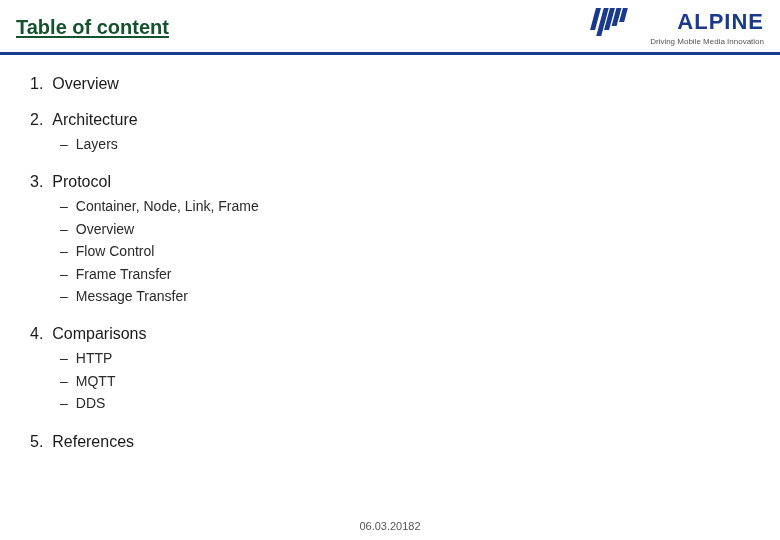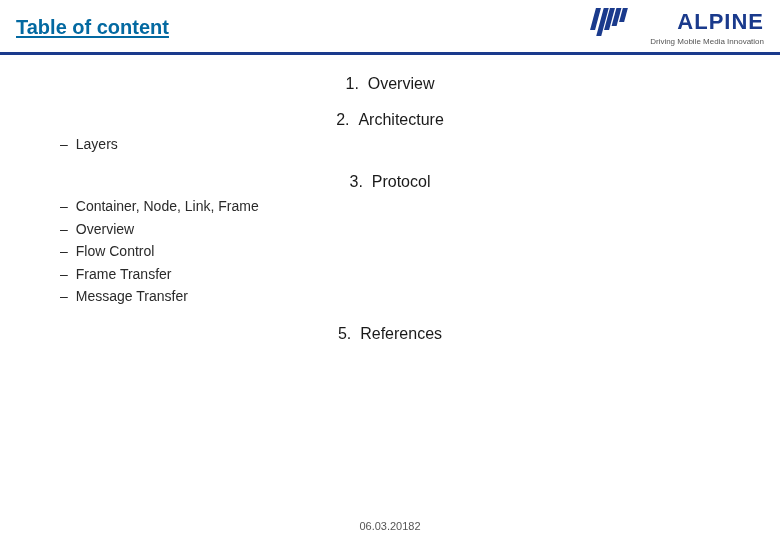--- a/index.html
+++ b/index.html
@@ -22,21 +22,21 @@
       padding: 8px 16px 6px 16px;
       border-bottom: 3px solid #1a3a8c;
       display: flex;
       align-items: center;
       justify-content: space-between;
     }
 
     .header-title {
       font-size: 20px;
       font-weight: bold;
-      color: #0369a1;
+      color: #14532d;
       text-decoration: underline;
       text-underline-offset: 2px;
     }
 
     .logo-area {
       display: flex;
       flex-direction: column;
       align-items: flex-end;
     }
 
@@ -83,21 +83,20 @@
     }
 
     .toc-item {
       margin-bottom: 18px;
     }
 
     .toc-main {
       font-size: 16px;
       color: #1a1a1a;
       margin-bottom: 4px;
-      text-align: center;
     }
 
     .toc-sub-list {
       list-style: none;
       padding-left: 30px;
     }
 
     .toc-sub-list li {
       font-size: 14px;
       color: #2a2a2a;
@@ -167,20 +166,28 @@
       <div class="toc-main">3.&nbsp;&nbsp;Protocol</div>
       <ul class="toc-sub-list">
         <li>Container, Node, Link, Frame</li>
         <li>Overview</li>
         <li>Flow Control</li>
         <li>Frame Transfer</li>
         <li>Message Transfer</li>
       </ul>
     </div>
     <div class="toc-item">
+      <div class="toc-main">4.&nbsp;&nbsp;Comparisons</div>
+      <ul class="toc-sub-list">
+        <li>HTTP</li>
+        <li>MQTT</li>
+        <li>DDS</li>
+      </ul>
+    </div>
+    <div class="toc-item">
       <div class="toc-main">5.&nbsp;&nbsp;References</div>
     </div>
   </div>
 
 <div class="footer">
   <span class="footer-date">06.03.2018</span>
   <span class="footer-page">2</span>
 </div>
 
 </body></html>

